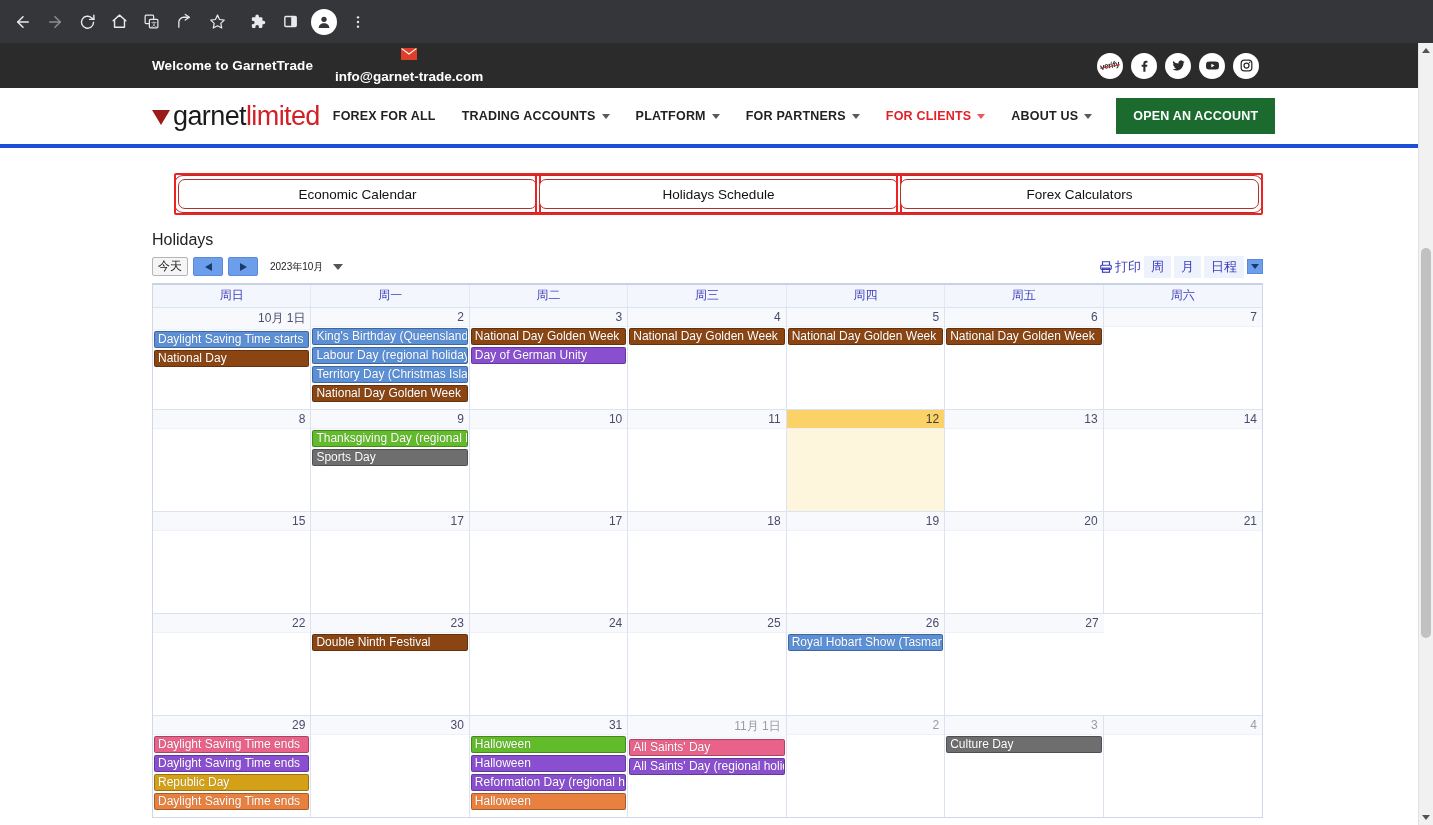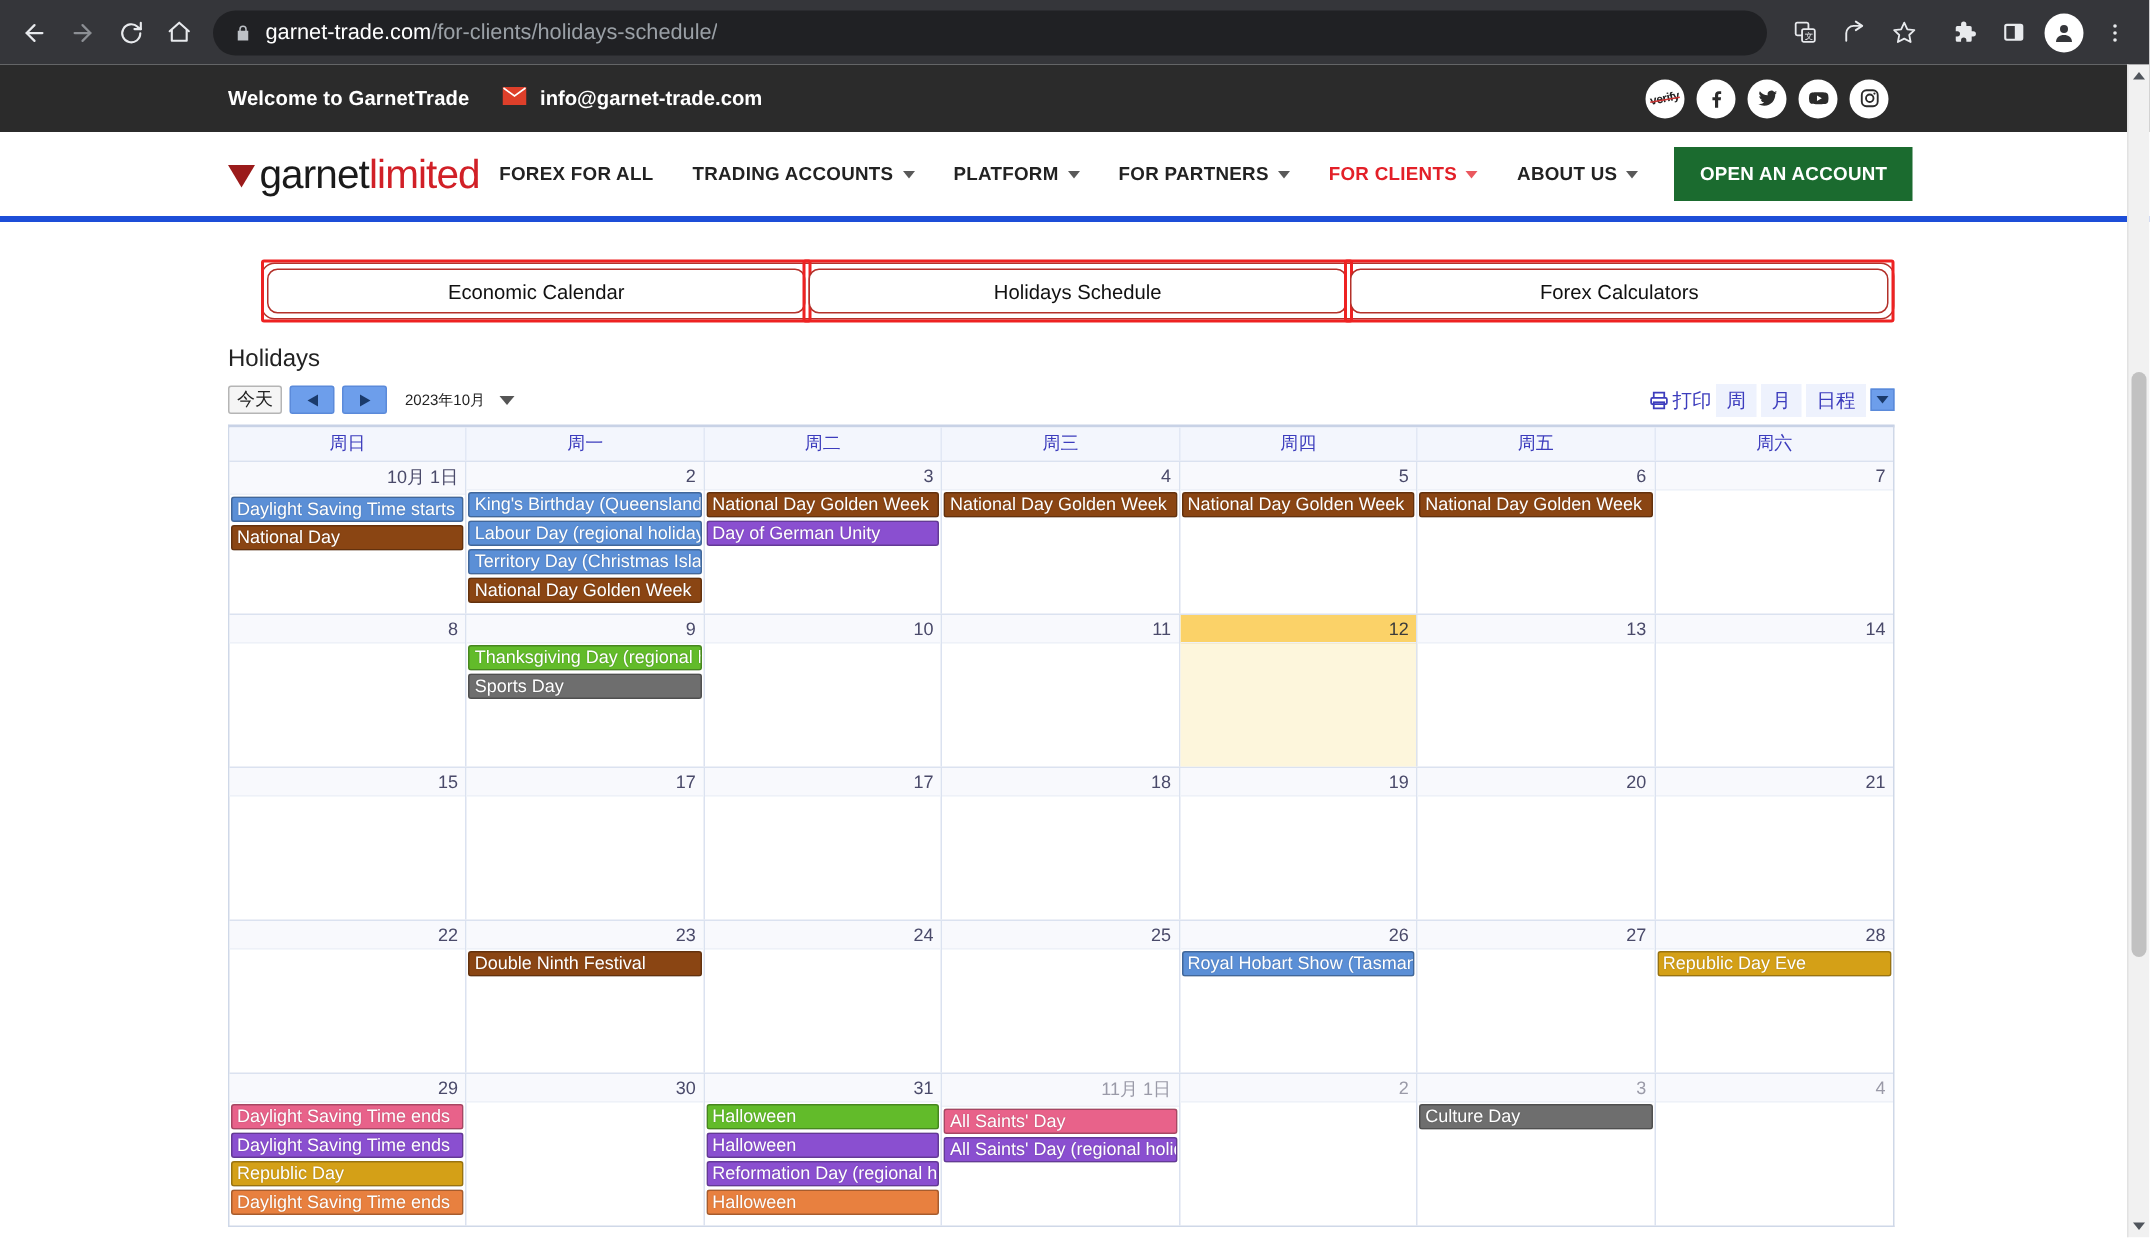--- a/index.html
+++ b/index.html
@@ -35,21 +35,21 @@
   .chrome-icons{ display:flex; align-items:center; gap:3px; }
   .ci{ width:30px;height:30px;display:flex;align-items:center;justify-content:center;color:#e8eaed;border-radius:50%;}
   .avatar-ci{ background:#ffffff; color:#35363a; width:26px;height:26px;margin:0 3px;}
 
   
   .topbar{
     height:45px; background:#2b2b2b; display:flex; align-items:center;
     padding:0 0 0 152px; color:#fff;
   }
   .topbar .welcome{ font-size:13.5px; font-weight:bold; letter-spacing:.1px;}
-  .topbar .mailrow{ display:flex; margin-left:22px; gap:9px;}
+  .topbar .mailrow{ display:flex; align-items:center; margin-left:22px; gap:9px;flex-direction:column;}
   .mail-ico{ color:#e8402a; display:flex; }
   .topbar .email{ font-size:13.5px; font-weight:bold;}
   .socials{ margin-left:auto; display:flex; align-items:center; gap:8px; padding-right:174px;}
   .soc{
     width:26px;height:26px;border-radius:50%;background:#fff;color:#2b2b2b;
     display:flex;align-items:center;justify-content:center;
   }
   .soc.verify{ font-size:8px; font-weight:bold; color:#222; letter-spacing:-.3px; position:relative; overflow:hidden;}
   .soc.verify i{ font-style:normal; transform:rotate(-12deg); display:block; }
   .soc.verify::after{
@@ -185,28 +185,20 @@
         <path d="M20.5 13a8.5 8.5 0 1 1-2.6-6.1L21 9"></path>
       </svg>
   </div>
   <div class="nav-btn">
     <svg width="17" height="17" viewBox="0 0 24 24" fill="none" stroke="currentColor" stroke-width="2" stroke-linecap="round" stroke-linejoin="round">
         <path d="M3 11l9-8 9 8"></path>
         <path d="M5 10v10h14V10"></path>
       </svg>
   </div>
 
-  <div class="omnibox">
-    <span class="lock-ico">
-      <svg width="12" height="12" viewBox="0 0 24 24" fill="currentColor">
-          <path d="M17 9V7a5 5 0 0 0-10 0v2H5v13h14V9h-2zm-8-2a3 3 0 0 1 6 0v2H9V7z"></path>
-        </svg>
-    </span>
-    <span class="url"><span class="host">garnet-trade.com</span><span>/for-clients/holidays-schedule/</span></span>
-  </div>
 
   <div class="chrome-icons">
     <div class="ci">
       <svg width="17" height="17" viewBox="0 0 24 24" fill="none" stroke="currentColor" stroke-width="1.7">
           <rect x="3" y="3" width="12" height="12" rx="1.5"></rect>
           <rect x="9" y="9" width="12" height="12" rx="1.5" fill="#35363a"></rect>
           <text x="11.5" y="18.5" font-size="8" fill="currentColor" stroke="none" font-family="'Liberation Sans',sans-serif">文</text>
         </svg>
     </div>
     <div class="ci">
@@ -514,26 +506,20 @@
           <div class="cell">
             <div class="daynum">26</div>
             <div class="events">
               <div class="ev" style="background: rgb(91, 143, 214);">Royal Hobart Show (Tasmania)</div>
             </div>
           </div>
           <div class="cell">
             <div class="daynum">27</div>
             <div class="events"></div>
           </div>
-          <div class="cell">
-            <div class="daynum">28</div>
-            <div class="events">
-              <div class="ev" style="background: rgb(212, 160, 23);">Republic Day Eve</div>
-            </div>
-          </div>
         </div>
         <div class="week">
           <div class="cell">
             <div class="daynum">29</div>
             <div class="events">
               <div class="ev" style="background: rgb(232, 98, 138);">Daylight Saving Time ends</div>
               <div class="ev" style="background: rgb(138, 79, 208);">Daylight Saving Time ends</div>
               <div class="ev" style="background: rgb(212, 160, 23);">Republic Day</div>
               <div class="ev" style="background: rgb(232, 128, 63);">Daylight Saving Time ends</div>
             </div>

